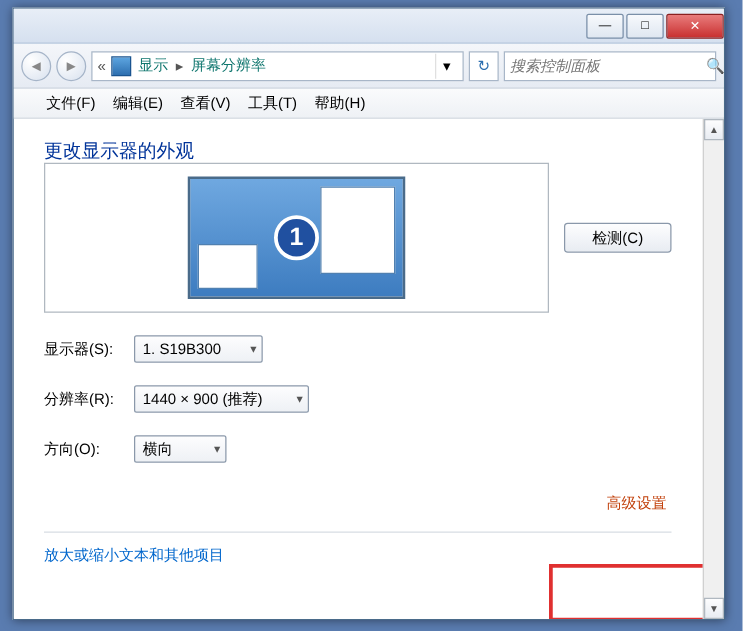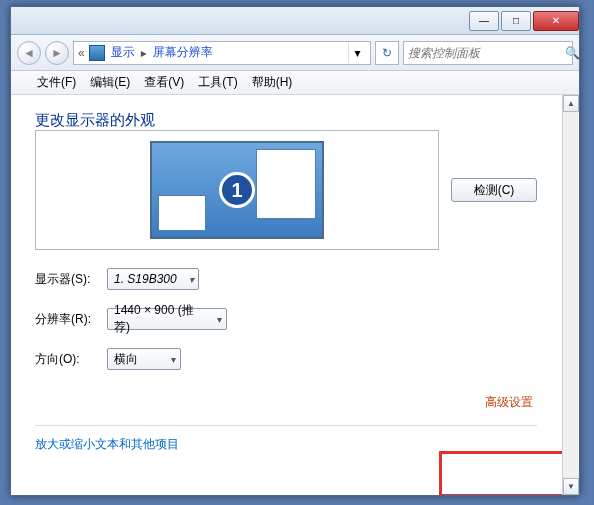--- a/index.html
+++ b/index.html
@@ -6,21 +6,21 @@
 body { font-family: "Microsoft YaHei", "Segoe UI", Tahoma, sans-serif; font-size: 12px; background: #5a7cb0; width: 594px; height: 505px; overflow: hidden; }
 .window { width: 570px; height: 490px; margin: 6px 10px; background: #fff; border: 1px solid #4a6b8a; box-shadow: 0 0 8px rgba(0,0,0,0.5); display: flex; flex-direction: column; }
 .titlebar { height: 28px; background: linear-gradient(#e8eef7, #d5e0ef); display: flex; align-items: center; justify-content: flex-end; padding-right: 0; border-bottom: 1px solid #9fb6d4; }
 .title-btn { width: 30px; height: 20px; margin-right: 2px; border: 1px solid #7a8fa8; background: linear-gradient(#f7f9fc, #dfe7f1); border-radius: 2px; display: flex; align-items: center; justify-content: center; font-size: 10px; cursor: pointer; }
 .title-btn.close { width: 46px; background: linear-gradient(#e97c7c, #c83030); color: #fff; border-color: #8a2020; margin-right: 0; }
 .navbar { height: 36px; background: linear-gradient(#f4f6fa, #e6ebf3); display: flex; align-items: center; padding: 0 6px; border-bottom: 1px solid #c0cad8; gap: 4px; }
 .nav-circle { width: 24px; height: 24px; border-radius: 50%; border: 1px solid #a5b4c8; background: radial-gradient(circle at 30% 30%, #fff, #d8e1ee); display: flex; align-items: center; justify-content: center; cursor: pointer; color: #888; }
 .breadcrumb { flex: 1; height: 24px; background: #fff; border: 1px solid #a8b6c8; display: flex; align-items: center; padding: 0 4px; gap: 4px; }
 .bc-icon { width: 16px; height: 16px; background: linear-gradient(#5da5e0, #2d6fb0); border: 1px solid #1a5490; }
 .bc-sep { color: #555; }
-.bc-item { color: #1d4ed8; padding: 0 2px; }
+.bc-item { color: #0f766e; padding: 0 2px; }
 .bc-drop { margin-left: auto; display: flex; align-items: center; gap: 2px; }
 .bc-drop span { width: 18px; height: 20px; display: flex; align-items: center; justify-content: center; border-left: 1px solid #e0e0e0; cursor: pointer; }
 .refresh { width: 24px; height: 24px; border: 1px solid #a8b6c8; background: #fff; display: flex; align-items: center; justify-content: center; cursor: pointer; color: #2d6fb0; }
 .searchbox { width: 170px; height: 24px; border: 1px solid #a8b6c8; background: #fff; display: flex; align-items: center; padding: 0 4px; }
 .searchbox input { border: none; outline: none; flex: 1; font-size: 12px; color: #888; font-style: italic; }
 .search-icon { color: #4a6b9a; cursor: pointer; }
 .menubar { height: 24px; background: linear-gradient(#fafbfc, #eef1f5); border-bottom: 1px solid #d0d6de; display: flex; align-items: center; padding: 0 20px; gap: 2px; }
 .menu-item { padding: 2px 6px; cursor: pointer; }
 .content { flex: 1; background: #fff; padding: 16px 24px 8px 24px; position: relative; overflow-y: auto; }
 .heading { font-size: 15px; color: #003399; }
@@ -30,22 +30,22 @@
 .monitor-num { position: absolute; width: 36px; height: 36px; border-radius: 50%; background: #2050a0; border: 3px solid #fff; color: #fff; font-size: 20px; font-weight: bold; display: flex; align-items: center; justify-content: center; }
 .mon-win { position: absolute; background: #fff; border: 1px solid #5080b0; }
 .mon-win.w1 { left: 6px; bottom: 6px; width: 48px; height: 36px; }
 .mon-win.w2 { right: 6px; top: 6px; width: 60px; height: 70px; }
 .side-btns { display: flex; flex-direction: column; gap: 6px; width: 86px; margin-top: 48px; }
 .win-btn { height: 24px; border: 1px solid #8a98aa; background: linear-gradient(#fdfdfe, #e8ecf2); border-radius: 3px; cursor: pointer; font-size: 12px; }
 .form-row { display: flex; align-items: center; margin-top: 18px; gap: 0; }
 .form-label { width: 72px; }
 .combo { height: 22px; border: 1px solid #8a98aa; background: linear-gradient(#fdfdfe, #eef1f5); padding: 0 20px 0 6px; position: relative; display: flex; align-items: center; cursor: pointer; border-radius: 2px; }
 .combo::after { content: "▾"; position: absolute; right: 4px; color: #555; font-size: 10px; }
-.combo.display { width: 92px; font-style: italic; }
-.combo.res { width: 120px; }
+.combo.display { width: 103px; }
+.combo.res { width: 140px; }
 .combo.orient { width: 74px; }
 .adv-wrap { text-align: right; margin-top: 24px; padding-right: 4px; }
 .adv-link { color: #c2410c; cursor: pointer; }
 .highlight-box { position: absolute; border: 3px solid #e03030; right: 10px; top: 356px; width: 130px; height: 46px; pointer-events: none; }
 .divider { border: none; border-top: 1px solid #d8dde4; margin: 14px 0 10px 0; }
 .link { color: #0066cc; cursor: pointer; display: block; margin-bottom: 10px; }
 .scrollbar { position: absolute; right: 0; top: 0; bottom: 0; width: 17px; background: #f0f0f0; border-left: 1px solid #d0d0d0; }
 .scroll-btn { height: 17px; background: linear-gradient(#fdfdfe, #e8ecf2); border: 1px solid #b0b8c0; display: flex; align-items: center; justify-content: center; font-size: 8px; color: #555; cursor: pointer; }
 .scroll-btn.bottom { position: absolute; bottom: 0; left: 0; right: 0; }
 .content-inner { position: relative; padding-right: 18px; }

